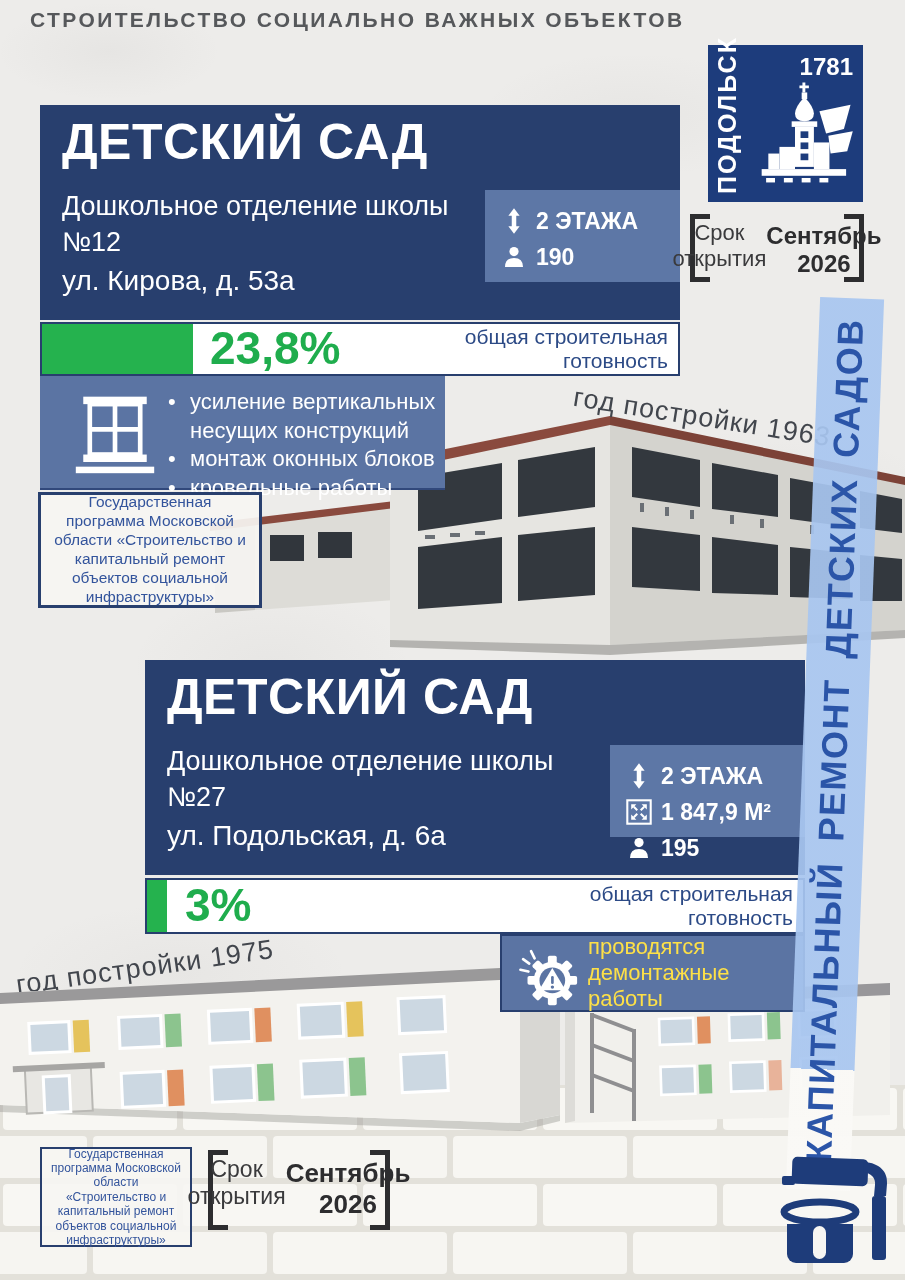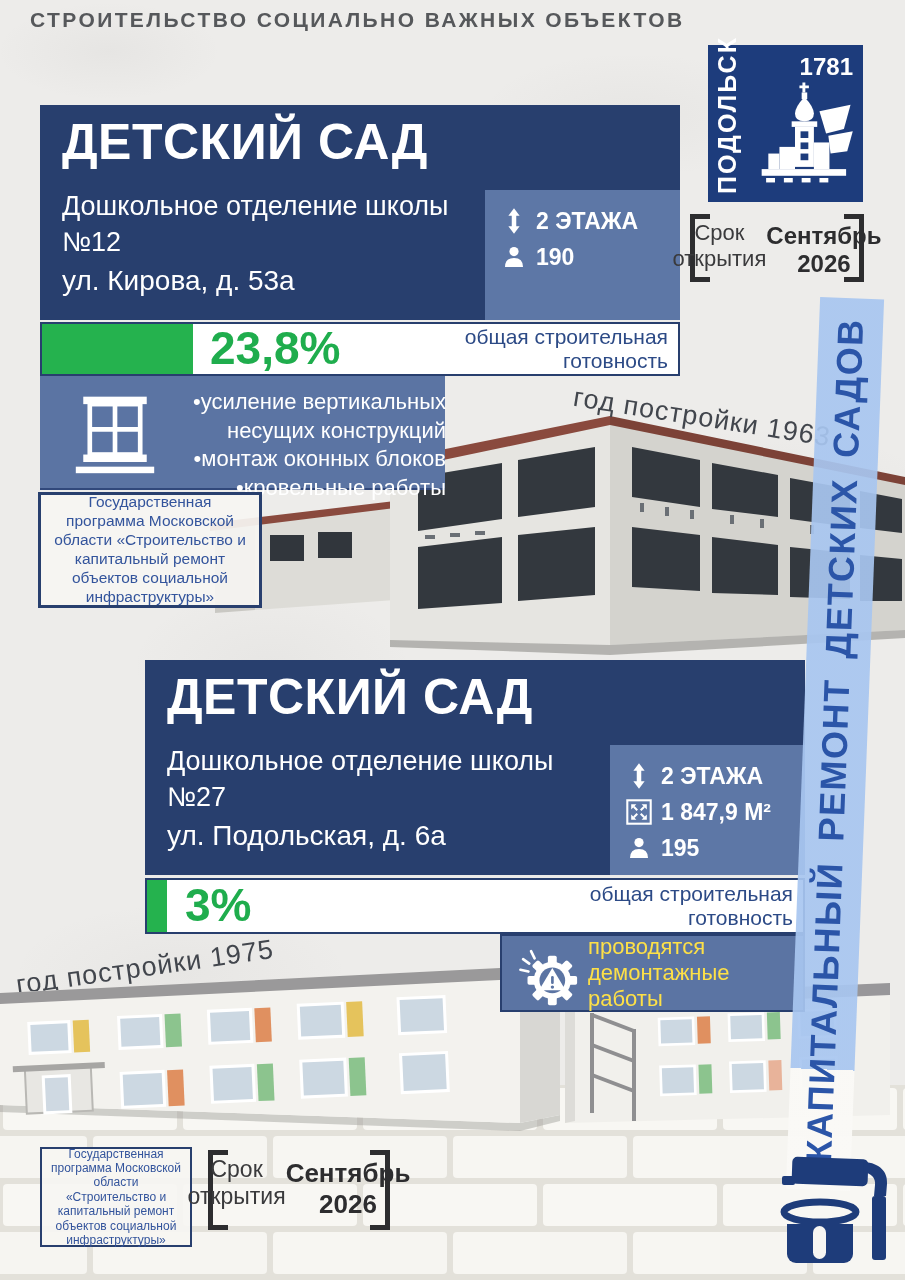--- a/index.html
+++ b/index.html
@@ -28,21 +28,21 @@
     color:#fff; font-weight:bold; font-size:25px; letter-spacing:2px;
     line-height:30px; display:flex; align-items:center; padding:8px 0;
   }
   .logo-year{ position:absolute; right:10px; top:8px; color:#fff; font-weight:bold; font-size:24px; }
 
   
   .card{ background:#283f6e; color:#fff; }
   .card-title{ position:absolute; left:22px; top:8px; font-size:50px; font-weight:bold; letter-spacing:.5px; }
   .card-sub{ position:absolute; left:22px; top:84px; font-size:27px; width:410px; line-height:1.32; }
   .card-addr{ position:absolute; left:22px; top:160px; font-size:28px; }
-  .stats{ position:absolute; top:85px; width:195px; height:130px; background:#5d77a6; padding:13px 0 0 13px; }
+  .stats{ position:absolute; top:85px; width:195px; height:92px; background:#5d77a6; padding:13px 0 0 13px; }
   .stat-row{ display:flex; align-items:center; height:36px; }
   .stat-ic{ width:32px; display:flex; justify-content:center; }
   .stat-val{ font-size:23px; font-weight:bold; margin-left:6px; white-space:nowrap; }
 
   
   .bracket{ color:#2d2d2f; }
   .bracket::before,.bracket::after{
     content:""; position:absolute; top:0; bottom:0; width:15px;
     border:5px solid #2d2d2f;
   }
@@ -54,21 +54,21 @@
   .b2-l1{ font-size:23px; color:#3a3a3c; }
   .b2-l2{ font-size:26px; font-weight:bold; margin-top:2px; }
 
   
   .bar{ background:#fff; border:2px solid #283f6e; }
   .bar-fill{ position:absolute; left:0; top:0; bottom:0; background:#25b24e; }
   .bar-pct{ position:absolute; top:50%; transform:translateY(-52%); font-size:46px; font-weight:bold; color:#1fad4d; }
   .bar-cap{ position:absolute; right:10px; top:50%; transform:translateY(-50%); width:245px; text-align:right; font-size:21px; line-height:1.14; color:#2c4a86; }
 
   
-  .works{ background:#5b74a3; border-bottom:2px solid #31487b;text-align:right; }
+  .works{ background:#5b74a3; border-bottom:2px solid #31487b; }
   .works-list{ position:absolute; left:128px; top:12px; width:278px; color:#fff; font-size:22px; line-height:1.3; }
   .work-item{ padding-left:22px; }
   .work-item::before{ content:"•"; display:inline-block; width:22px; margin-left:-22px; }
 
   
   .program{ background:rgba(246,245,242,.93); border:3px solid #283f6e; color:#33549c;
     display:flex; align-items:center; justify-content:center; text-align:center; }
   .program-inner{ width:100%; padding:4px 8px; }
 
   

